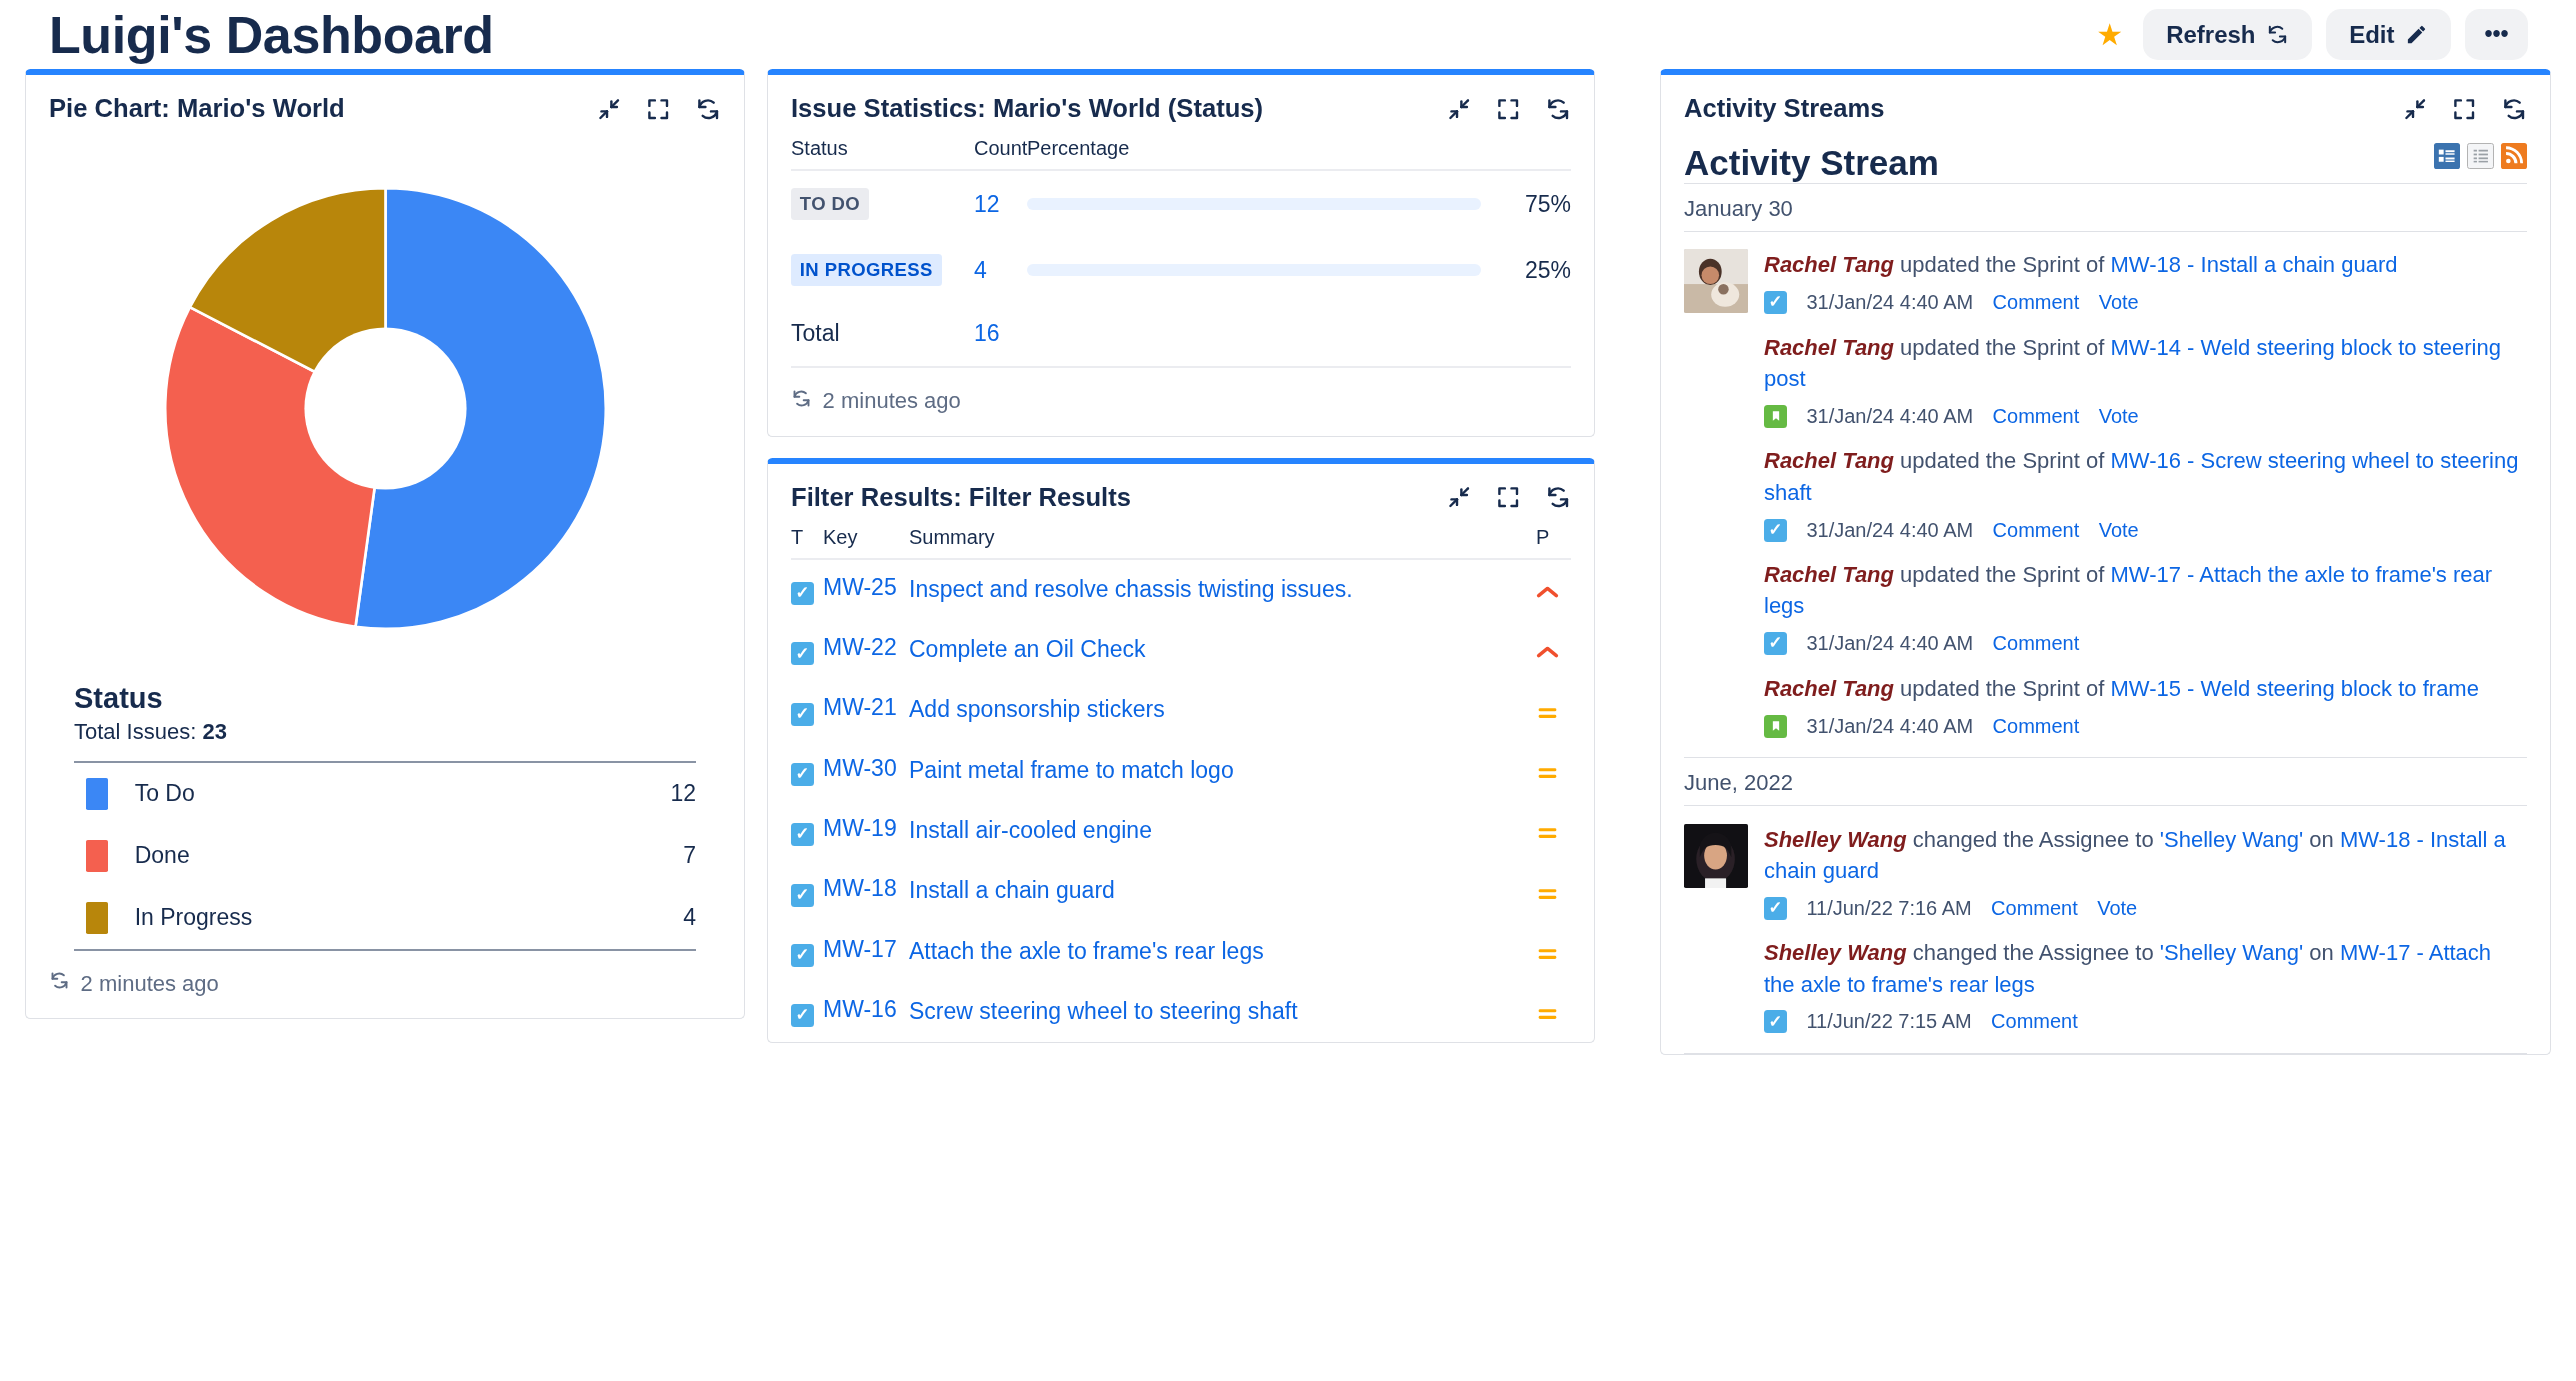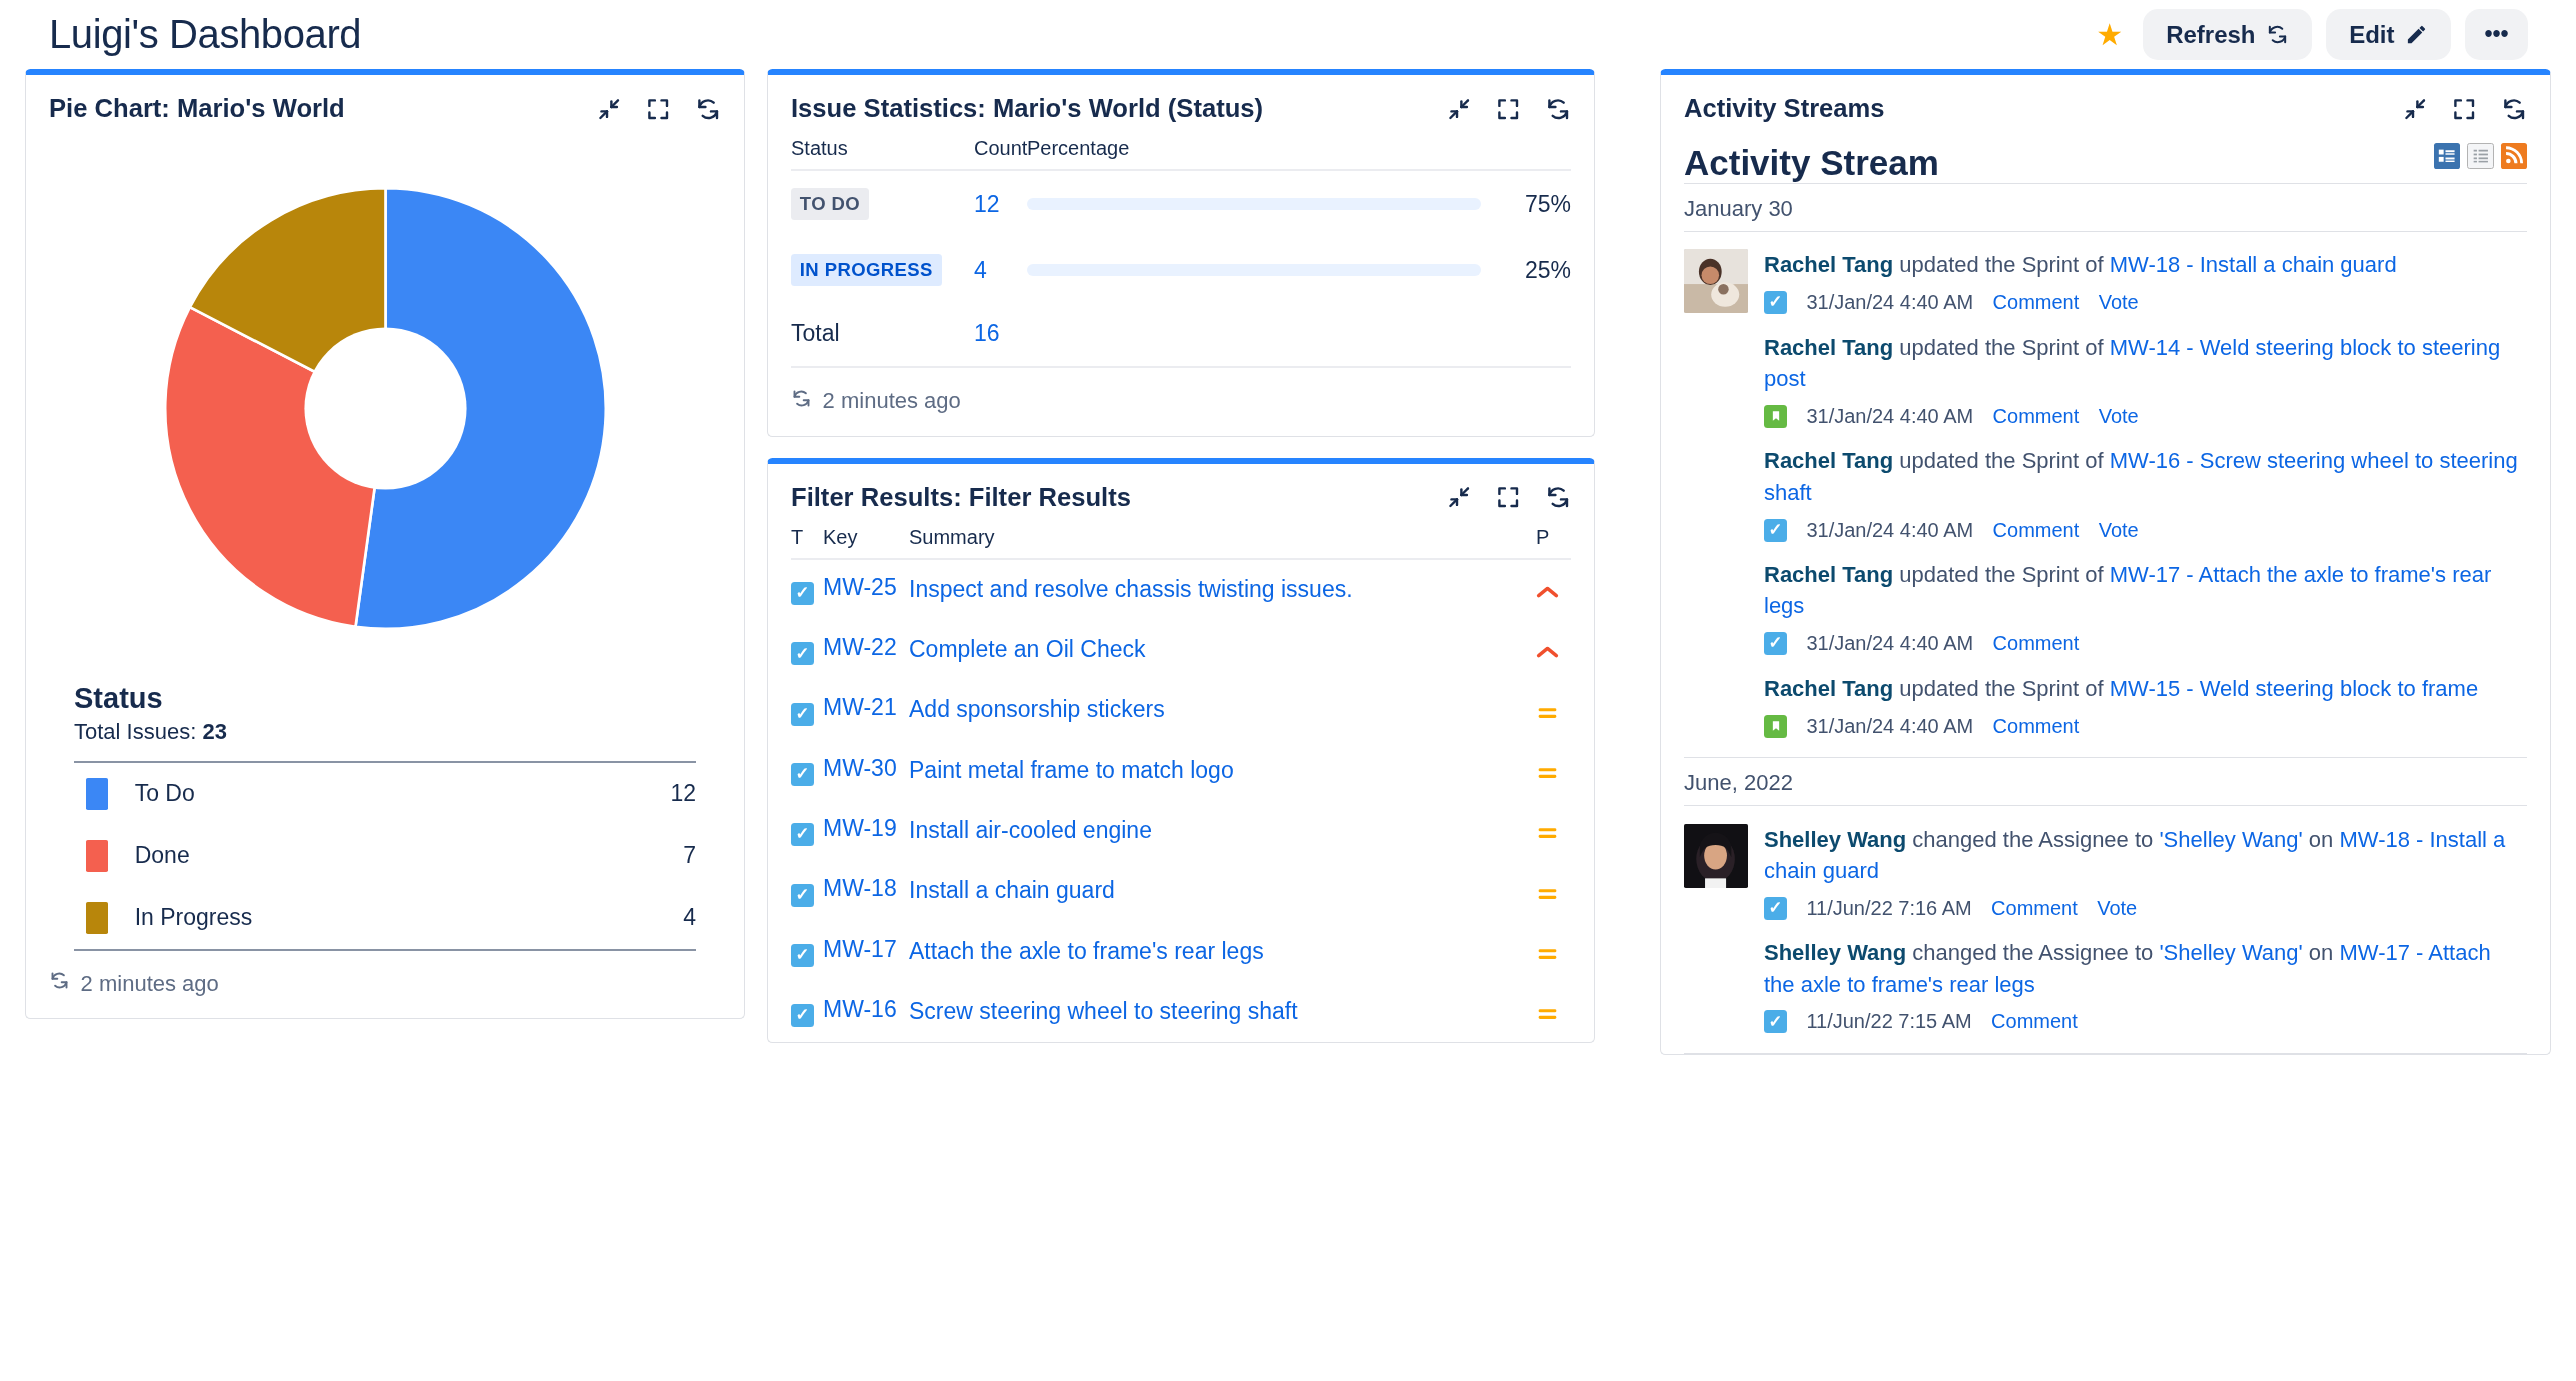--- a/index.html
+++ b/index.html
@@ -11,21 +11,21 @@
     overflow: hidden;
   }
 
   
   .topbar {
     height: 69px;
     display: flex; align-items: center;
     padding: 0 48px 0 49px;
   }
   .page-title {
-    font-size: 40px; font-weight: 400;
+    font-size: 52px; font-weight: 700;
     color: #172B4D; letter-spacing: -0.4px; text-align: center;
   }
   .topbar-actions {
     margin-left: auto;
     display: flex; align-items: center; gap: 14px;
   }
   .star-btn {
     width: 39px; height: 39px;
     display: flex; align-items: center; justify-content: center;
     color: #FFAB00; font-size: 30px; line-height: 1;
@@ -193,21 +193,21 @@
   }
   .as-item { display: flex; padding: 17.6px 0 0 0; }
   .as-avatar {
     width: 64px; height: 64px; flex: 0 0 64px;
     margin-right: 16px; border-radius: 1.8px; overflow: hidden;
     background: #ccc;
   }
   .as-avatar.spacer { background: none; }
   .as-content { flex: 1; }
   .as-text { font-size: 22px; line-height: 1.42; color: #42526E; }
-  .as-text .user { color: #0c4a6e; font-weight: 700; }
+  .as-text .user { color: #7f1d1d; font-weight: 700; font-style: italic; }
   .as-text .lnk { color: #0C66E4; }
   .as-meta {
     display: flex; align-items: center; gap: 19.4px;
     font-size: 20px; color: #42526E; margin-top: 10.6px;
   }
   .as-meta .lnk { color: #0C66E4; cursor: pointer; }
   .as-sep { border-bottom: 1.8px solid #DFE1E6; margin-top: 19.4px; }
 </style>
 </head>
 <body>

